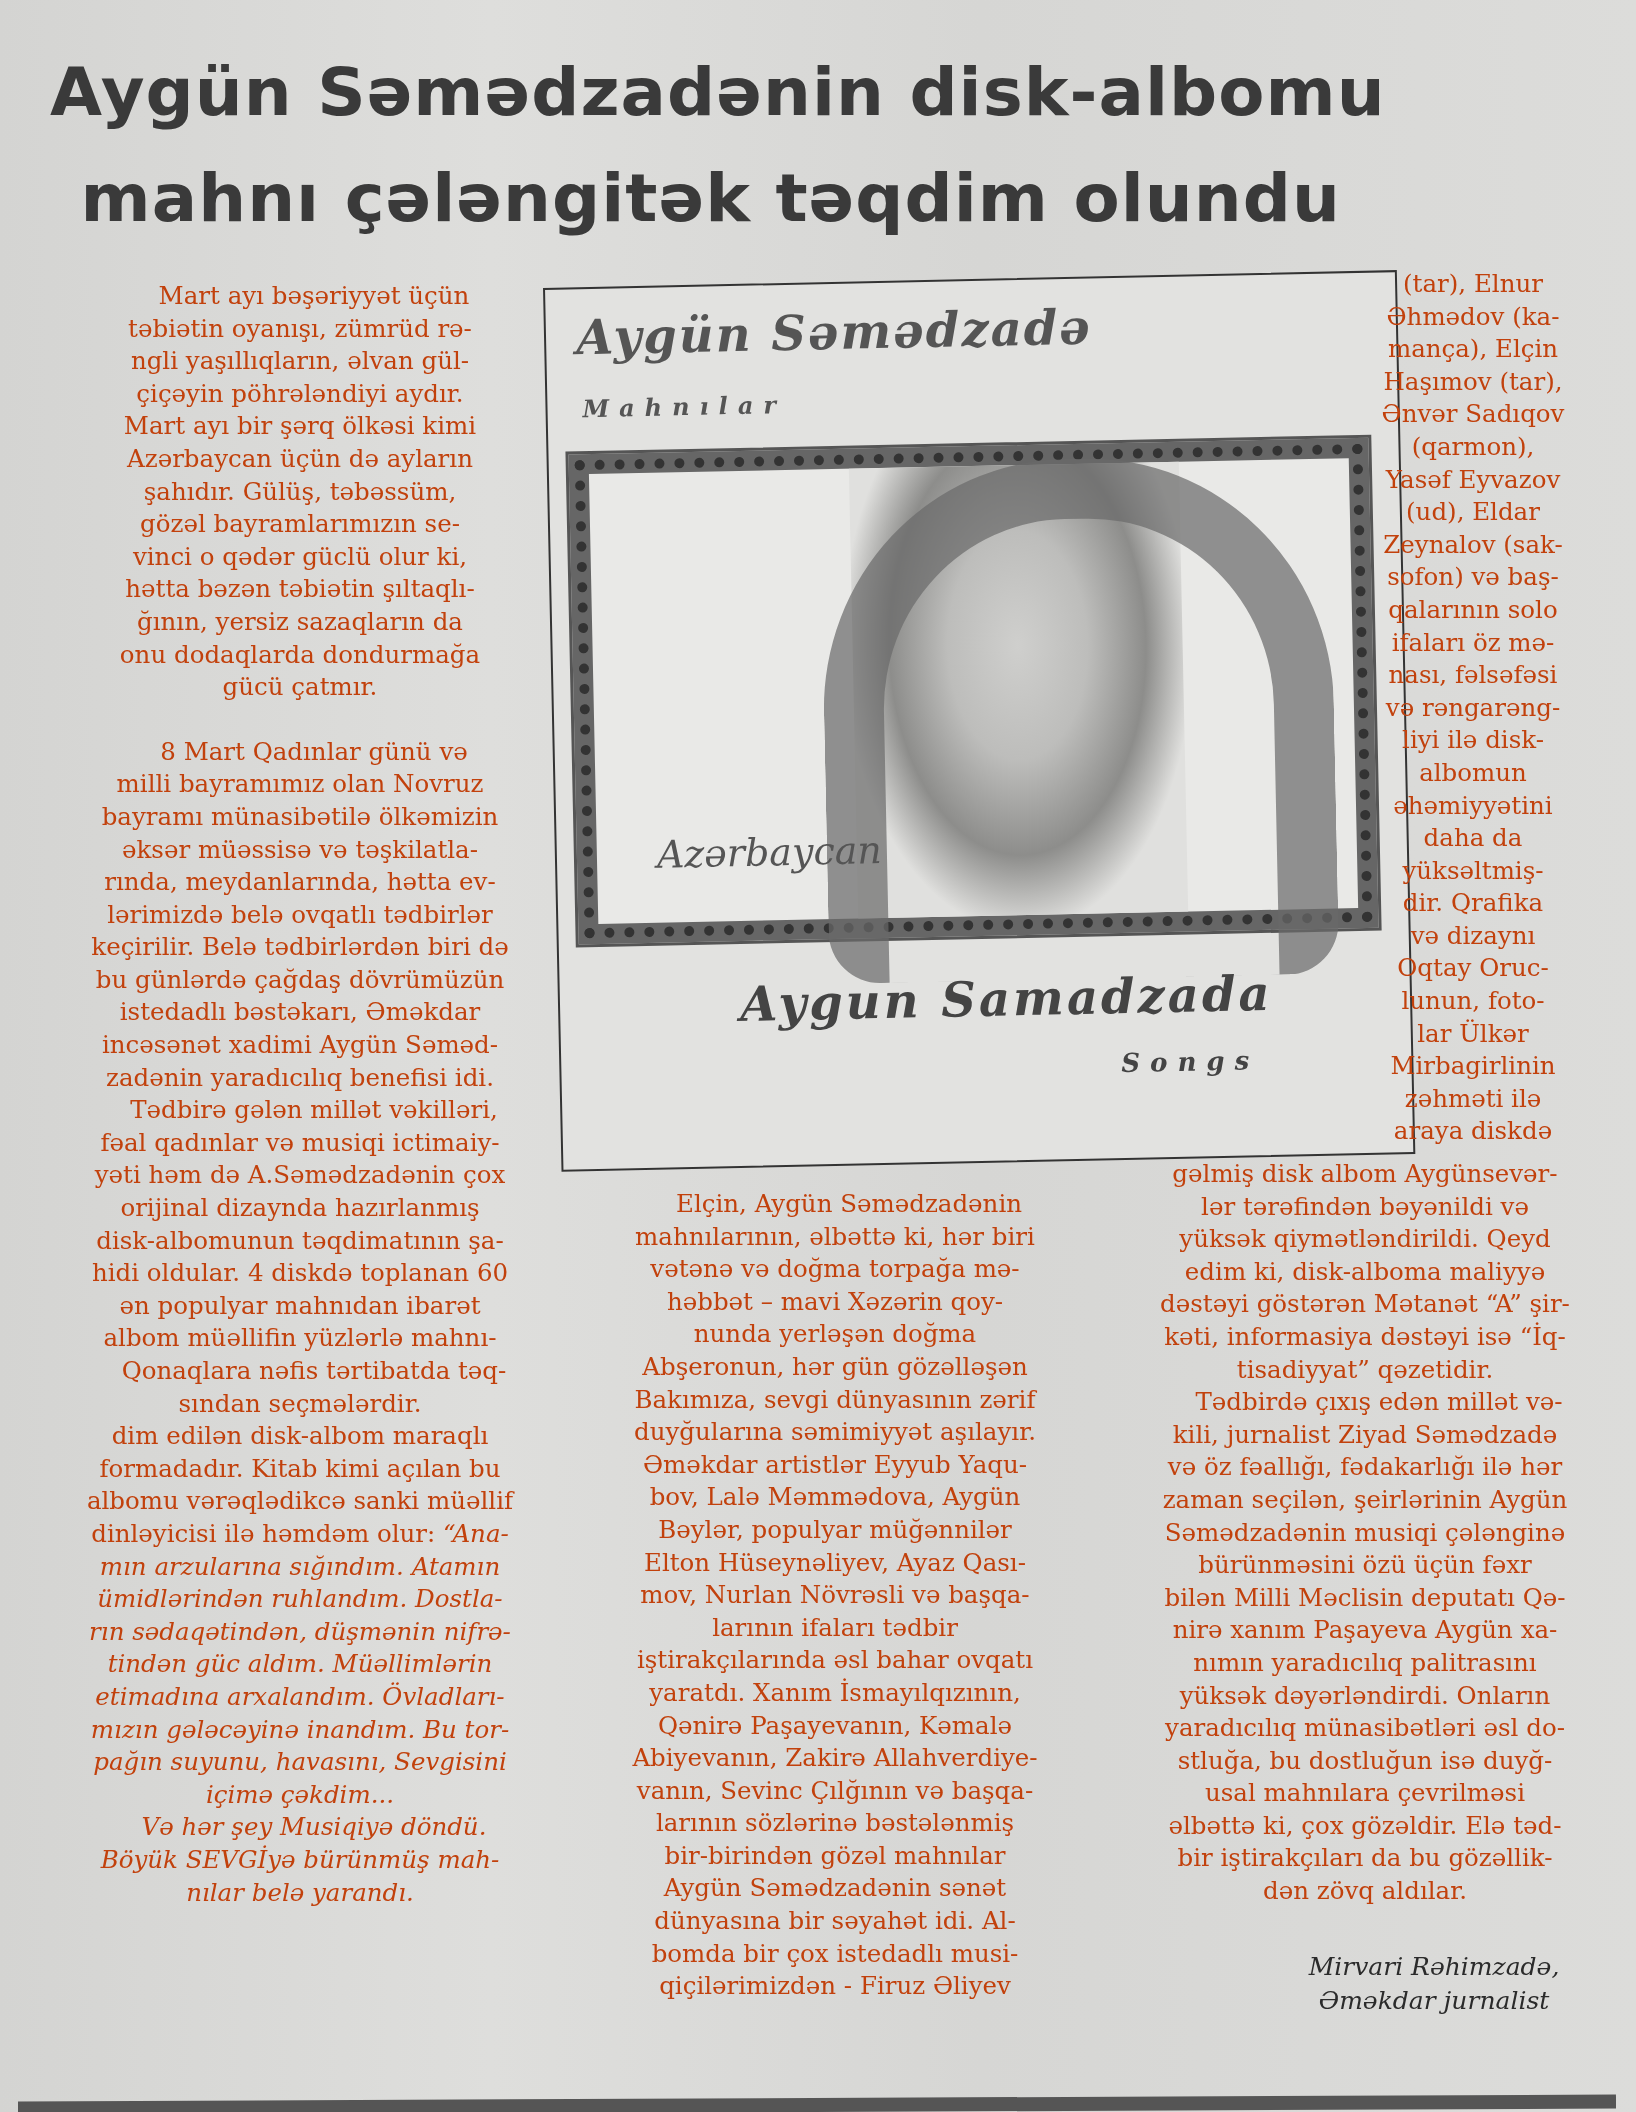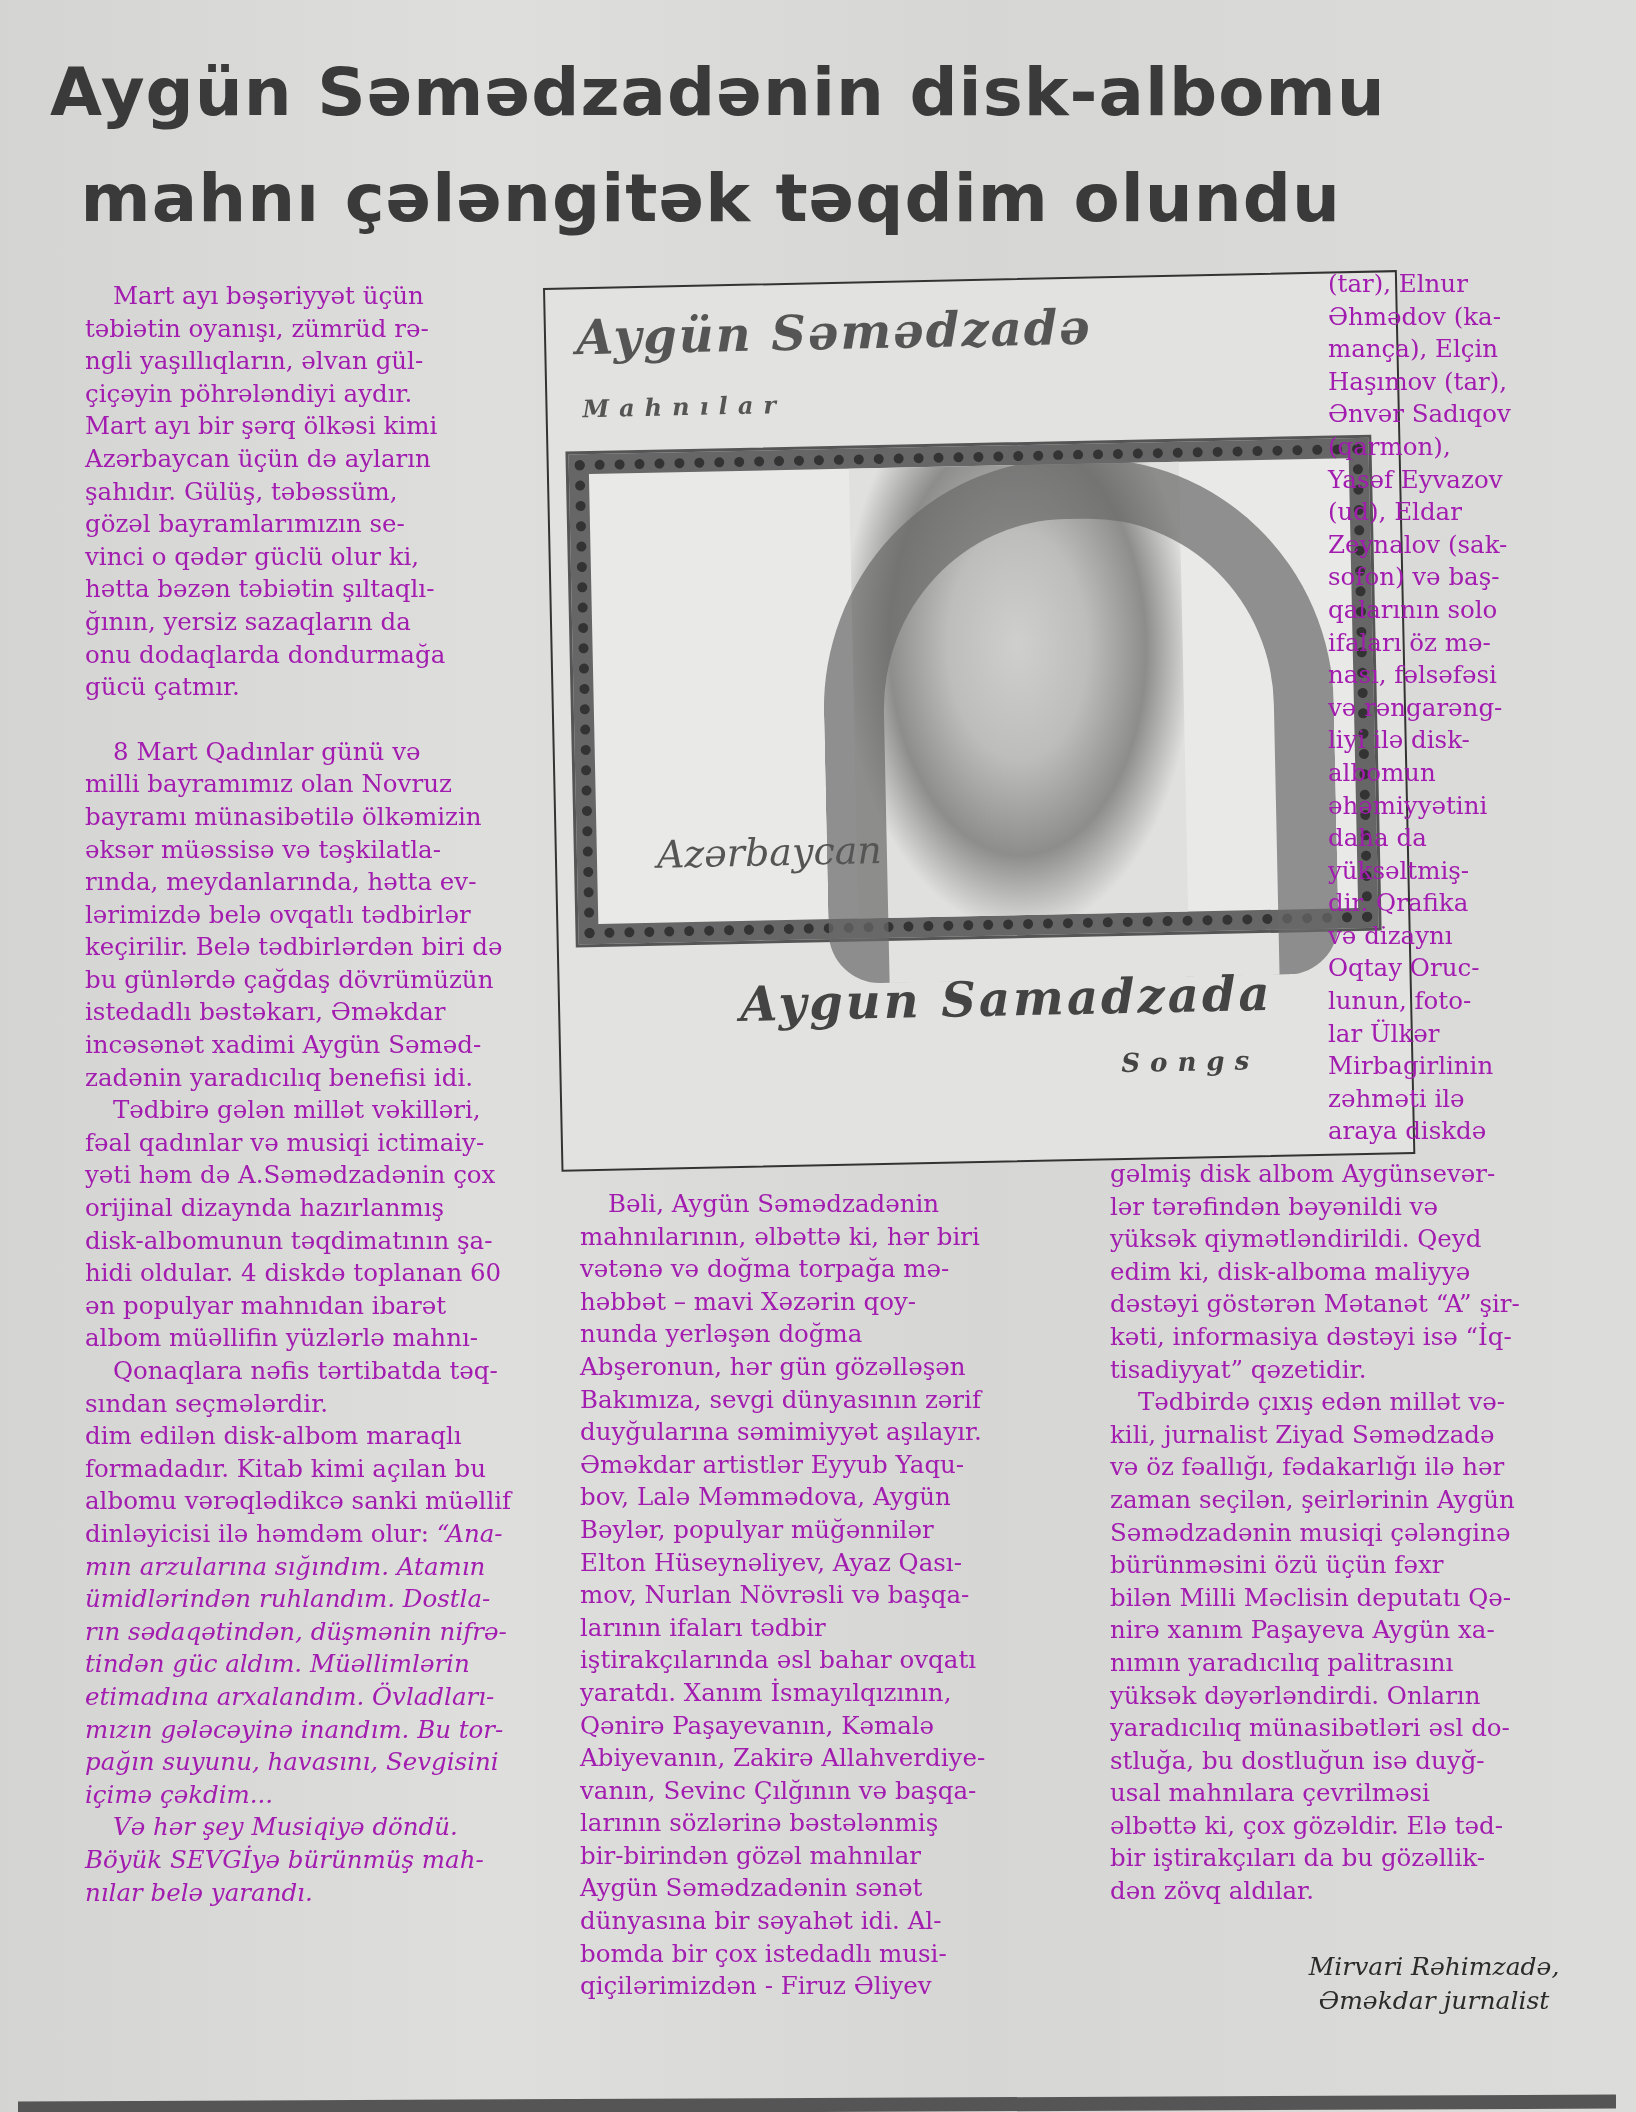--- a/index.html
+++ b/index.html
@@ -15,21 +15,21 @@
     position: absolute; left: 50px; top: 40px; width: 1560px;
     font-family: "DejaVu Sans", "Liberation Sans", sans-serif;
     font-weight: bold; color: #3a3a3a;
     font-size: 66px; line-height: 106px; letter-spacing: 1px;
     transform: scaleX(1.02); transform-origin: left top;
   }
   .headline div { white-space: nowrap; }
   .headline .l1 { padding-left: 0; }
   .headline .l2 { padding-left: 30px; }
   .col {
-    position: absolute; font-size: 24.5px; line-height: 32.6px; color: #a21caf;
+    position: absolute; font-size: 24.5px; line-height: 32.6px; color: #c2410c; text-align: center;
   }
   .col .line { white-space: nowrap; }
   .col .it { font-style: italic; }
   .col .indent { padding-left: 28px; }
   .col .gap { height: 32px; }
   #col1 { left: 85px; top: 280px; width: 430px; }
   #col2 { left: 580px; top: 1188px; width: 510px; }
   #col3top { left: 1328px; top: 268px; width: 290px; }
   #col3 { left: 1110px; top: 1158px; width: 510px; }
   .photo-box {
@@ -160,21 +160,21 @@
     <div class="line it">tindən güc aldım. Müəllimlərin</div>
     <div class="line it">etimadına arxalandım. Övladları-</div>
     <div class="line it">mızın gələcəyinə inandım. Bu tor-</div>
     <div class="line it">pağın suyunu, havasını, Sevgisini</div>
     <div class="line it">içimə çəkdim...</div>
     <div class="line it indent">Və hər şey Musiqiyə döndü.</div>
     <div class="line it">Böyük SEVGİyə bürünmüş mah-</div>
     <div class="line it">nılar belə yarandı.</div>
   </div>
 <div class="col" id="col2">
-    <div class="line indent">Bəli, Aygün Səmədzadənin</div>
+    <div class="line indent">Elçin, Aygün Səmədzadənin</div>
     <div class="line">mahnılarının, əlbəttə ki, hər biri</div>
     <div class="line">vətənə və doğma torpağa mə-</div>
     <div class="line">həbbət – mavi  Xəzərin  qoy-</div>
     <div class="line">nunda yerləşən doğma</div>
     <div class="line">Abşeronun, hər gün gözəlləşən</div>
     <div class="line">Bakımıza, sevgi dünyasının zərif</div>
     <div class="line">duyğularına səmimiyyət aşılayır.</div>
     <div class="line">Əməkdar artistlər Eyyub Yaqu-</div>
     <div class="line">bov, Lalə Məmmədova, Aygün</div>
     <div class="line">Bəylər, populyar müğənnilər</div>

